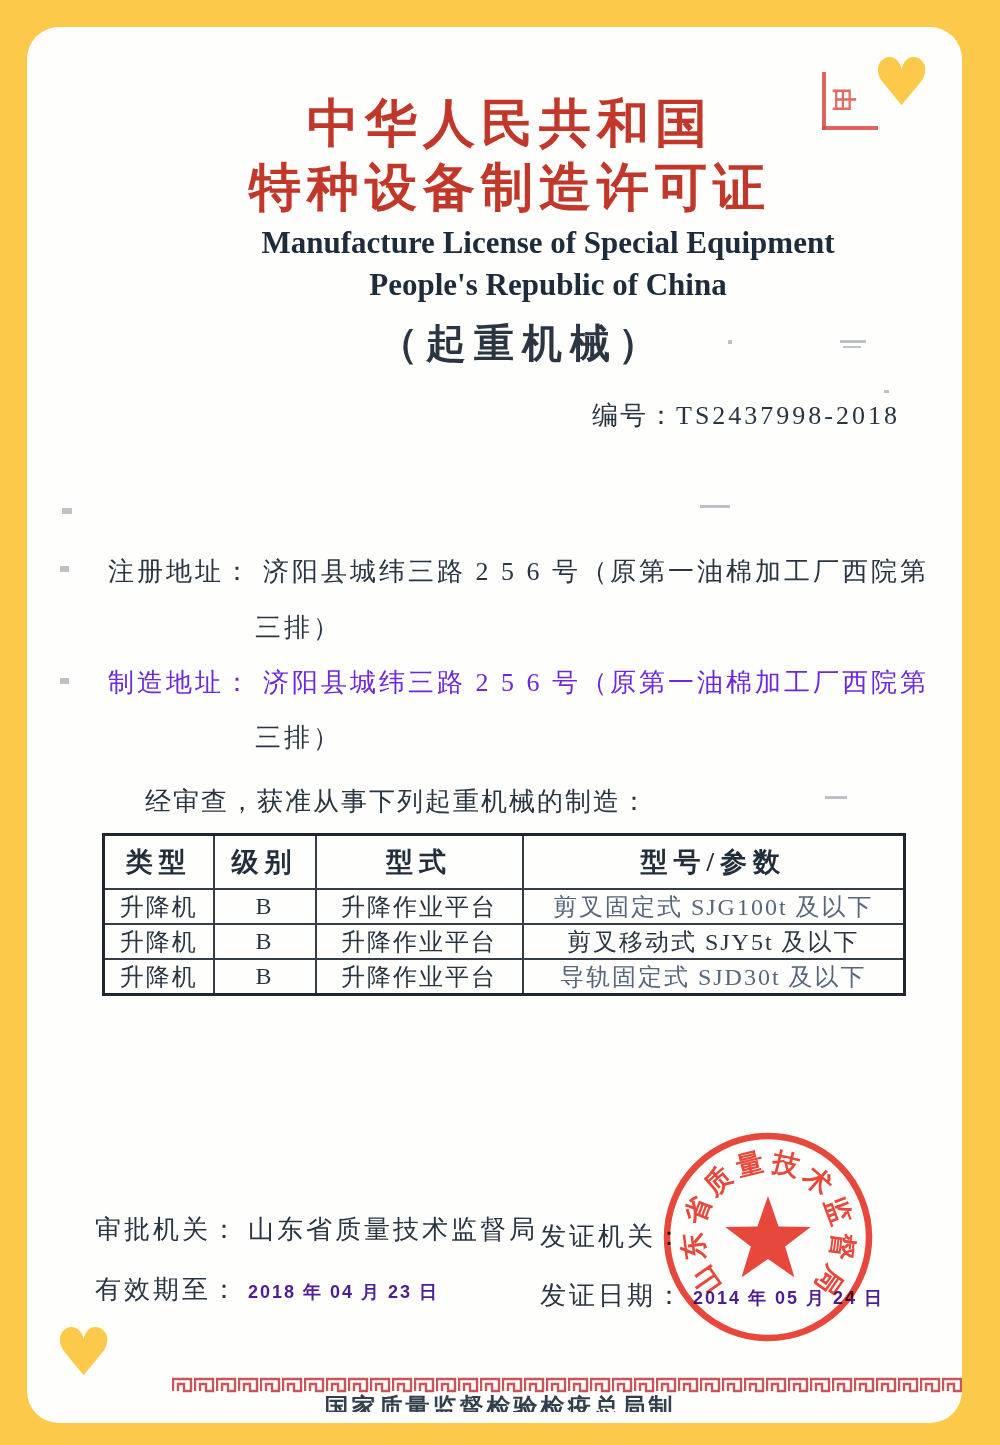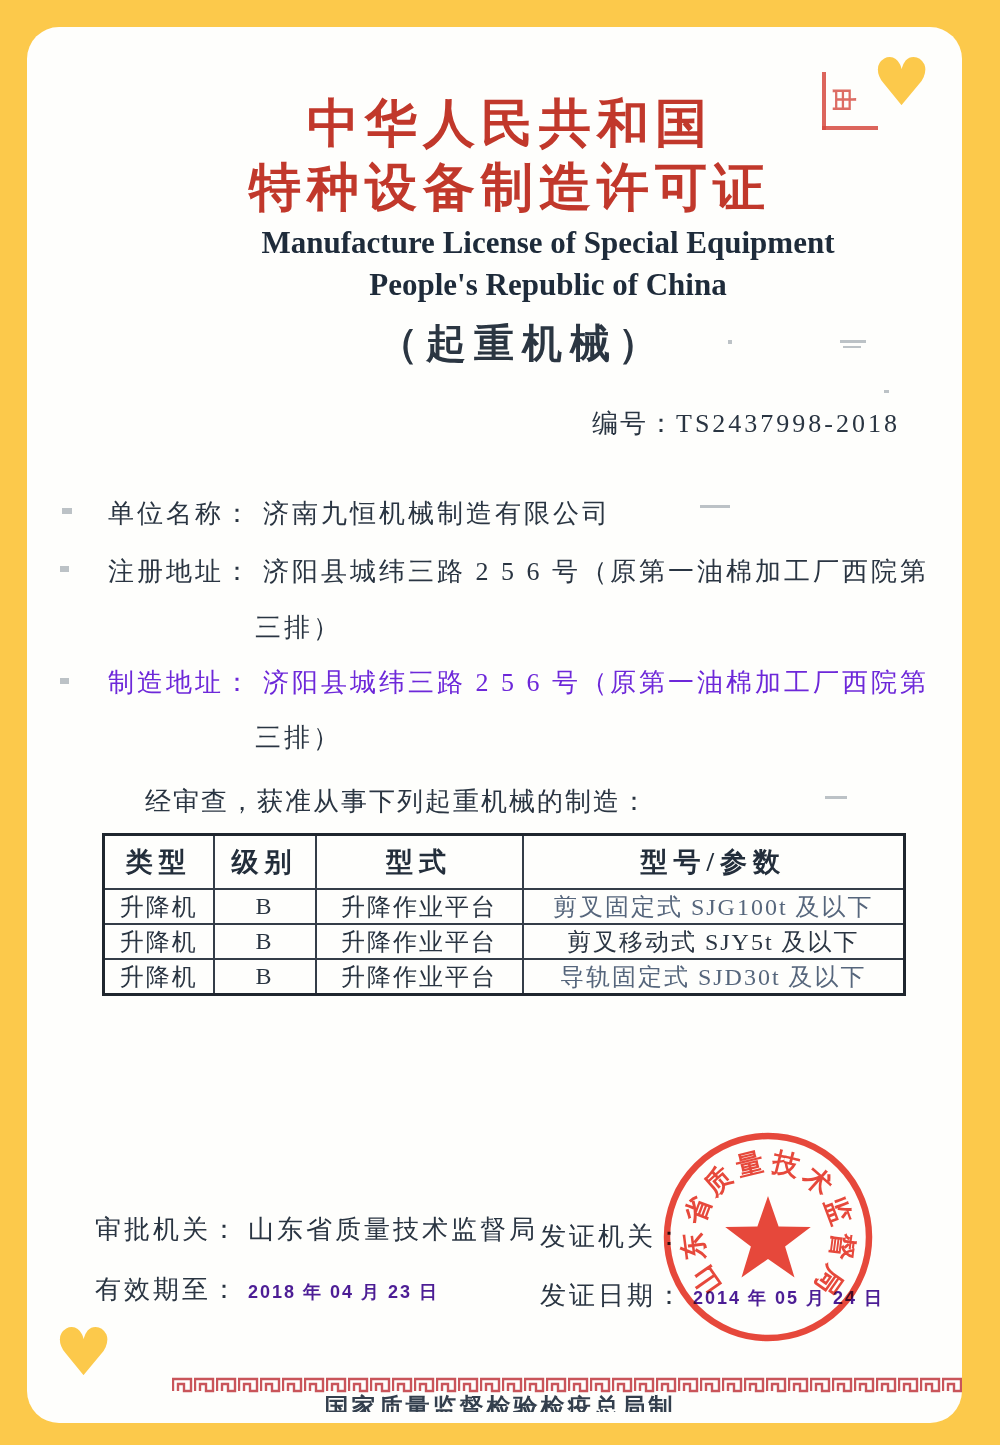--- a/index.html
+++ b/index.html
@@ -15,21 +15,21 @@
   .t-cn{left:0;width:100%;text-align:center;transform:translateX(10px);
         color:#C1382B;font-weight:bold;font-size:52px;letter-spacing:6px;line-height:1;}
   .t-cn1{top:98px;}
   .t-cn2{top:162px;}
   .t-en{left:0;width:100%;text-align:center;color:#1E2B3A;font-weight:bold;
         font-size:31px;line-height:1;padding-left:48px;}
   .t-en1{top:227px;}
   .t-en2{top:269px;}
   .category{top:324px;left:0;width:100%;text-align:center;transform:translateX(22px);
         color:#2B3642;font-weight:600;font-size:40px;letter-spacing:8px;line-height:1;}
-  .license{top:398px;right:100px;font-size:26px;color:#2A3542;letter-spacing:2px;margin-top:8px;}
+  .license{top:398px;right:100px;font-size:26px;color:#2A3542;letter-spacing:2px;}
   .license .num{font-family:"Liberation Serif","DejaVu Serif",serif;letter-spacing:3px;}
 
   
   .line{position:absolute;font-size:26px;color:#2A3542;letter-spacing:3px;
         white-space:nowrap;line-height:1.25;}
   .line .lbl{margin-right:10px;}
   .faded{color:#6d28d9;filter:blur(0.3px);text-align:right;}
   .intro{letter-spacing:2px;}
 
   
@@ -91,23 +91,20 @@
     <div class="abs t-cn t-cn1">中华人民共和国</div>
     <div class="abs t-cn t-cn2">特种设备制造许可证</div>
     <div class="abs t-en t-en1">Manufacture License of Special Equipment</div>
     <div class="abs t-en t-en2">People's Republic of China</div>
     <div class="abs category">（起重机械）</div>
 
     <div class="abs license">
       <span>编号：</span><span class="num">TS2437998-2018</span>
     </div>
 
-    <div class="line" style="top:498px;left:108px">
-      <span class="lbl">单位名称：</span><span>济南九恒机械制造有限公司</span>
-    </div>
     <div class="line" style="top:556px;left:108px">
       <span class="lbl">注册地址：</span><span>济阳县城纬三路 2 5 6 号（原第一油棉加工厂西院第</span>
     </div>
     <div class="line" style="top:612px;left:255px">三排）</div>
     <div class="line faded" style="top:667px;left:108px">
       <span class="lbl">制造地址：</span><span>济阳县城纬三路 2 5 6 号（原第一油棉加工厂西院第</span>
     </div>
     <div class="line" style="top:722px;left:255px">三排）</div>
     <div class="line intro" style="top:786px;left:145px">经审查，获准从事下列起重机械的制造：</div>
 

